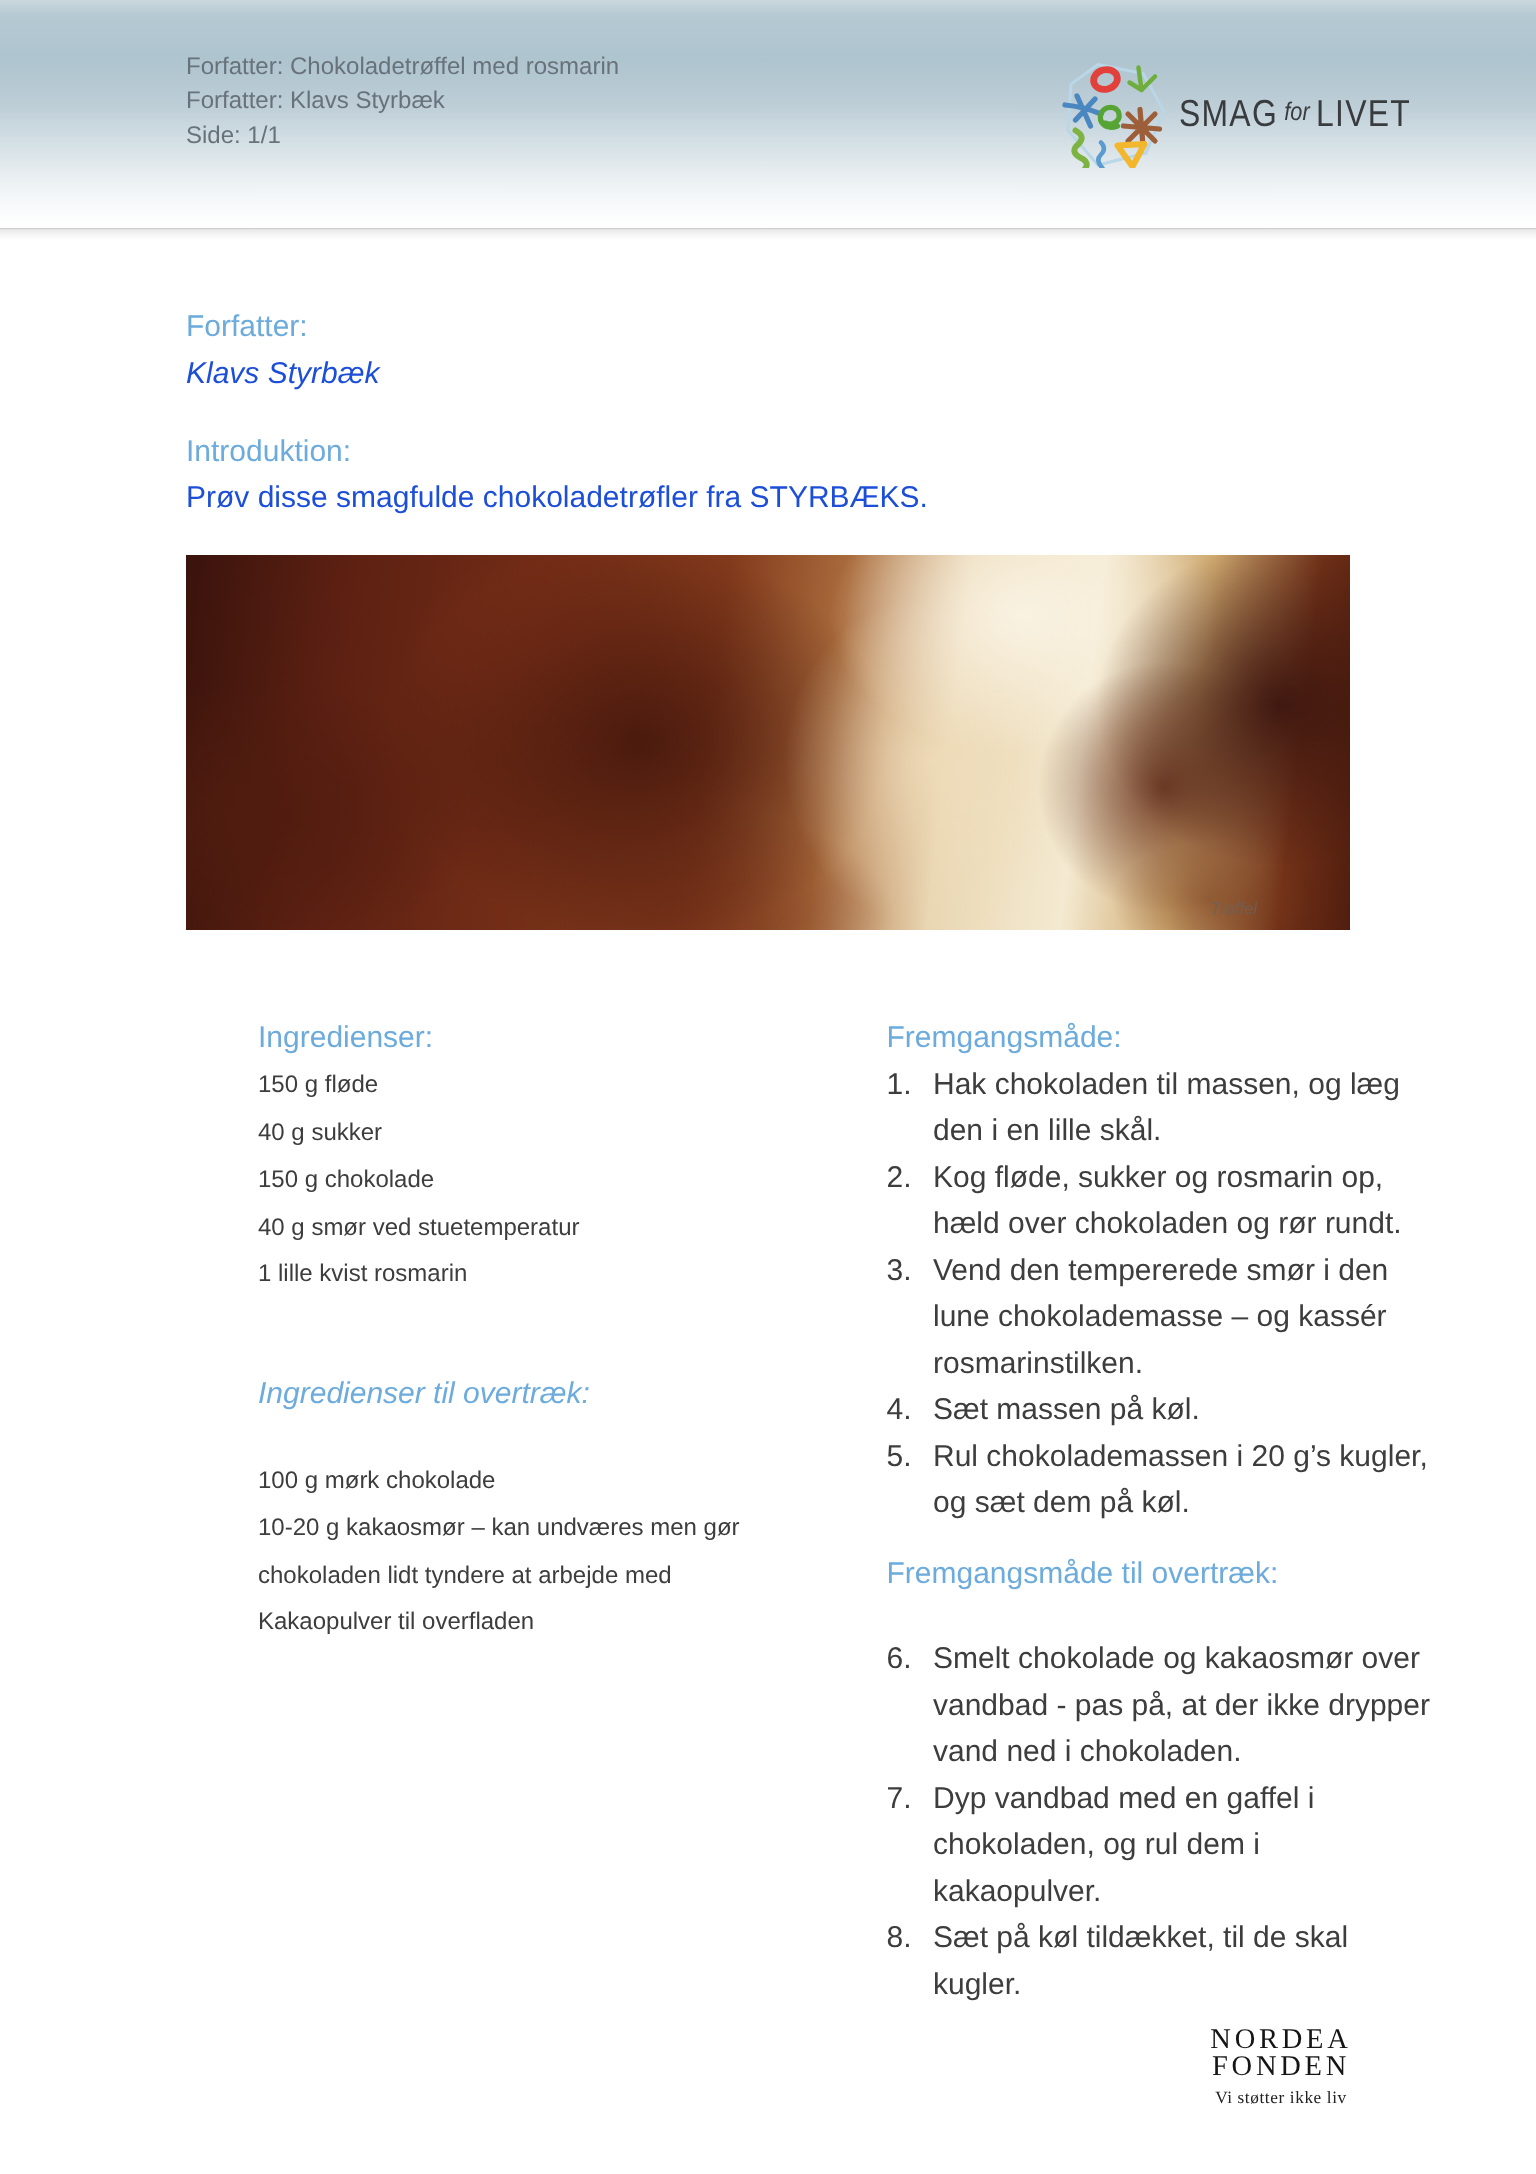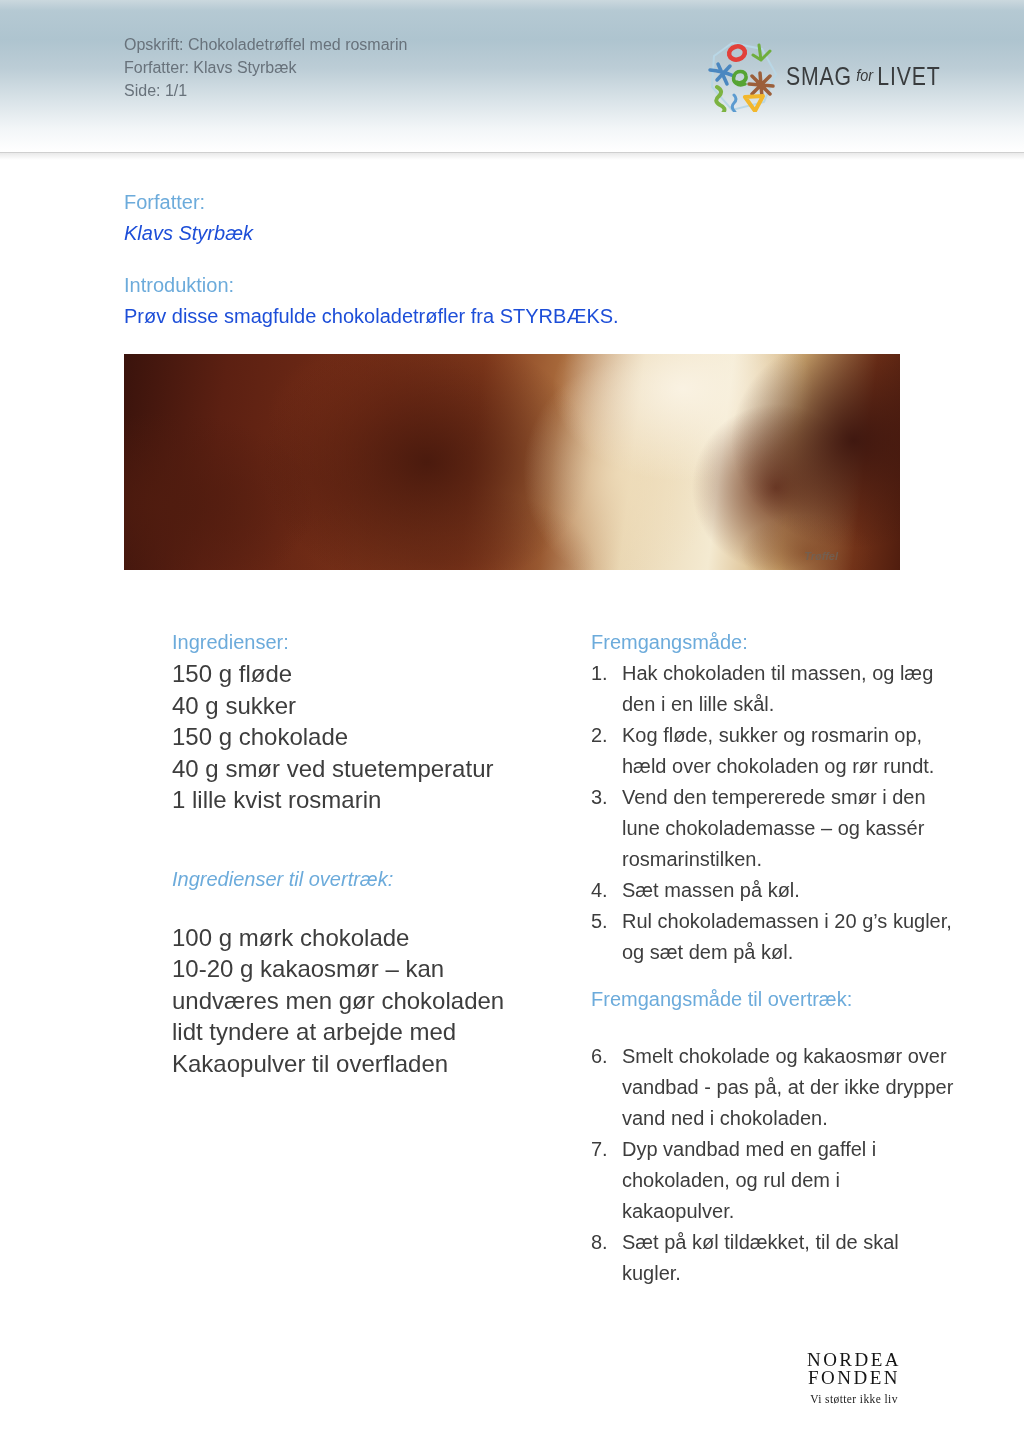--- a/index.html
+++ b/index.html
@@ -38,51 +38,50 @@
     margin:0 5px;letter-spacing:0;
   }
 
   
   .content{position:absolute;left:124px;top:159px;width:784px;}
   h1.title{
     margin:27px 0 0 0;font-size:40px;font-weight:normal;
     color:#40609e;letter-spacing:-.5px;
   }
   .label{font-size:20px;color:#6cabdb;line-height:31px;}
-  .lbl-author{margin-top:28px;}
+  .lbl-author{margin-top:44px;}
   .lbl-intro{margin-top:21px;}
   .body-text{font-size:20px;color:#1d4ed8;line-height:31px;}
   .author{font-style:italic;}
 
   
   .photo{
-    margin-top:22px;width:776px;height:216px;position:relative;
+    margin-top:22px;width:776px;height:250px;position:relative;
     background:
       radial-gradient(ellipse 95px 55px at 88% 92%, rgba(120,62,30,.55), rgba(120,62,30,0) 70%),
       radial-gradient(ellipse 170px 150px at 94% 40%, rgba(58,20,14,.92), rgba(58,20,14,0) 72%),
       radial-gradient(ellipse 120px 120px at 84% 62%, rgba(92,35,20,.8), rgba(92,35,20,0) 70%),
       radial-gradient(ellipse 210px 150px at 72% 16%, rgba(250,243,228,.95), rgba(250,243,228,0) 62%),
       radial-gradient(ellipse 150px 170px at 64% 55%, rgba(240,222,188,.8), rgba(240,222,188,0) 65%),
       radial-gradient(ellipse 250px 200px at 39% 50%, rgba(72,25,13,.95), rgba(72,25,13,0) 66%),
       radial-gradient(ellipse 160px 110px at 33% 28%, rgba(125,48,24,.85), rgba(125,48,24,0) 70%),
       radial-gradient(ellipse 200px 130px at 6% 70%, rgba(80,28,15,.95), rgba(80,28,15,0) 72%),
       radial-gradient(ellipse 230px 110px at 40% 96%, rgba(116,48,24,.9), rgba(116,48,24,0) 70%),
       linear-gradient(97deg,#3a130c 0%,#5c2012 13%,#722c16 30%,#833a1c 45%,
         #a96b3c 55%,#e9d6b2 65%,#f4ead1 76%,#cfa970 85%,#713118 94%,#501d0e 100%);
-    font-weight: bold;
   }
   .photo .watermark{
     position:absolute;right:62px;bottom:8px;
     font-size:11px;font-style:italic;color:rgba(110,98,88,.8);
   }
 
   
   .columns{margin-top:57px;display:grid;grid-template-columns:419px 365px;margin-left:48px;}
   .ing-block{width:334px;}
-  .ing-item{font-size:24px;color:#3d3d3d;line-height:31.5px;}
+  .ing-item{font-size:16px;color:#3d3d3d;line-height:31.5px;}
   .sub-label{margin-top:48px;font-style:italic;}
   .coating-items{margin-top:27px;}
 
   .step{display:flex;font-size:20px;color:#3d3d3d;line-height:31px;}
   .step-num{width:31px;flex:none;}
   .step-text{flex:1;}
   .lbl-method2{margin-top:16px;}
   .method2-steps{margin-top:26px;}
 
   
@@ -93,21 +92,21 @@
   .footer-logo .line{font-size:19px;line-height:18px;letter-spacing:2.5px;}
   .footer-logo .tagline{font-size:11.5px;letter-spacing:.4px;margin-top:6px;color:#222;}
 </style>
 </head>
 <body>
 
 <div class="page">
 
   <div class="header-band">
     <div class="header-meta">
-      <div>Opskrift: Chokoladetrøffel med rosmarin</div>
+      <div>Forfatter: Chokoladetrøffel med rosmarin</div>
       <div>Forfatter: Klavs Styrbæk</div>
       <div>Side: 1/1</div>
     </div>
 
     <div class="brand">
       <svg class="brand-icon" viewBox="0 0 76 72">
         <path d="M28,3 L58,9 L72,34 L60,62 L28,70 L8,47 L10,16 Z" fill="none" stroke="#b9d7e6" stroke-width="2"></path>
         <ellipse cx="33" cy="13" rx="8" ry="6.5" transform="rotate(-15 33 13)" fill="none" stroke="#e2403a" stroke-width="4.5"></ellipse>
         <path d="M55,5 L57,20 M57,20 L66,11 M57,20 L49,15" fill="none" stroke="#6fae3e" stroke-width="3" stroke-linecap="round"></path>
         <path d="M6,30 Q18,31 30,36 M14,24 L23,44 M26,26 L13,40" fill="none" stroke="#4a87c0" stroke-width="3.5" stroke-linecap="round"></path>

